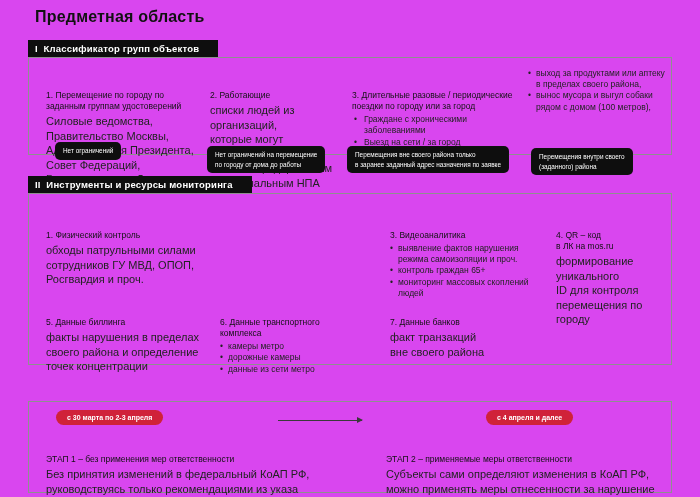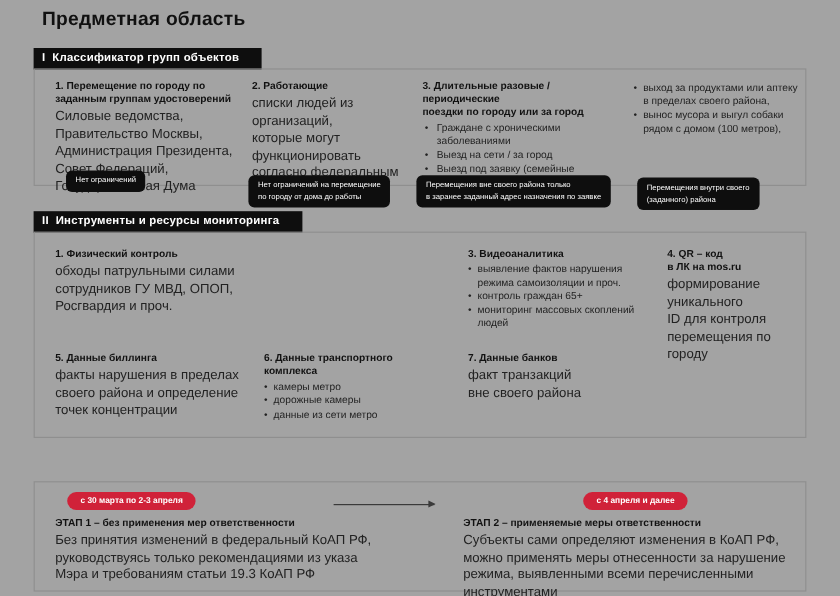--- a/index.html
+++ b/index.html
@@ -1,34 +1,34 @@
 <!DOCTYPE html>
 <html lang="ru" style="--accent-red: #d02239; --black: #0e0e0e;"><head>
 <meta charset="utf-8">
 <style>
   * { margin:0; padding:0; box-sizing:border-box; }
   html,body { background:#ffffff; }
   .page {
-    position:relative; width:700px; height:497px; background:#a3a3a3;
+    position:relative; width:700px; height:497px; background:#d946ef;
     font-family:"Liberation Sans", sans-serif; color:#1c1c1c; overflow:hidden;
   }
   .title {
     position:absolute; left:35px; top:8px;
     font-size:16px; font-weight:bold; letter-spacing:0.2px; color:#111;
   }
   .sec-header {
     position:absolute; background:var(--black,#0e0e0e); color:#fff;
     font-weight:bold; font-size:9.5px; line-height:1; padding:4px 19px 4px 7px;
     white-space:pre; letter-spacing:0.2px;
   }
   .sec-box {
     position:absolute; border:1px solid #8f8f8f; background:transparent;
   }
   .block { position:absolute; }
-  .b-title { font-weight:bold; font-size:8.5px; line-height:1.3; white-space:pre-line; color:#111; }
+  .b-title { font-weight:normal; font-size:8.5px; line-height:1.3; white-space:pre-line; color:#111;margin-top:24px; }
   .b-body  { font-size:11px; line-height:1.32; white-space:pre-line; margin-top:2px; color:#222; }
   ul.bullets { list-style:none; margin:2px 0 0; padding:0; font-size:8.5px; line-height:1.32; color:#222; }
   ul.bullets li { position:relative; padding-left:12px; margin:0; }
   ul.bullets li::before { content:"\2022"; position:absolute; left:2px; }
   ul.bullets.tight li { padding-left:8px; }
   ul.bullets.tight li::before { left:0; }
   .badge {
     position:absolute; background:var(--black,#101010); color:#fff;
     font-size:6.4px; line-height:1.5; padding:3px 7px; border-radius:4px;
     white-space:pre-line; z-index:3; box-shadow:0 0 0 1px #101010;

